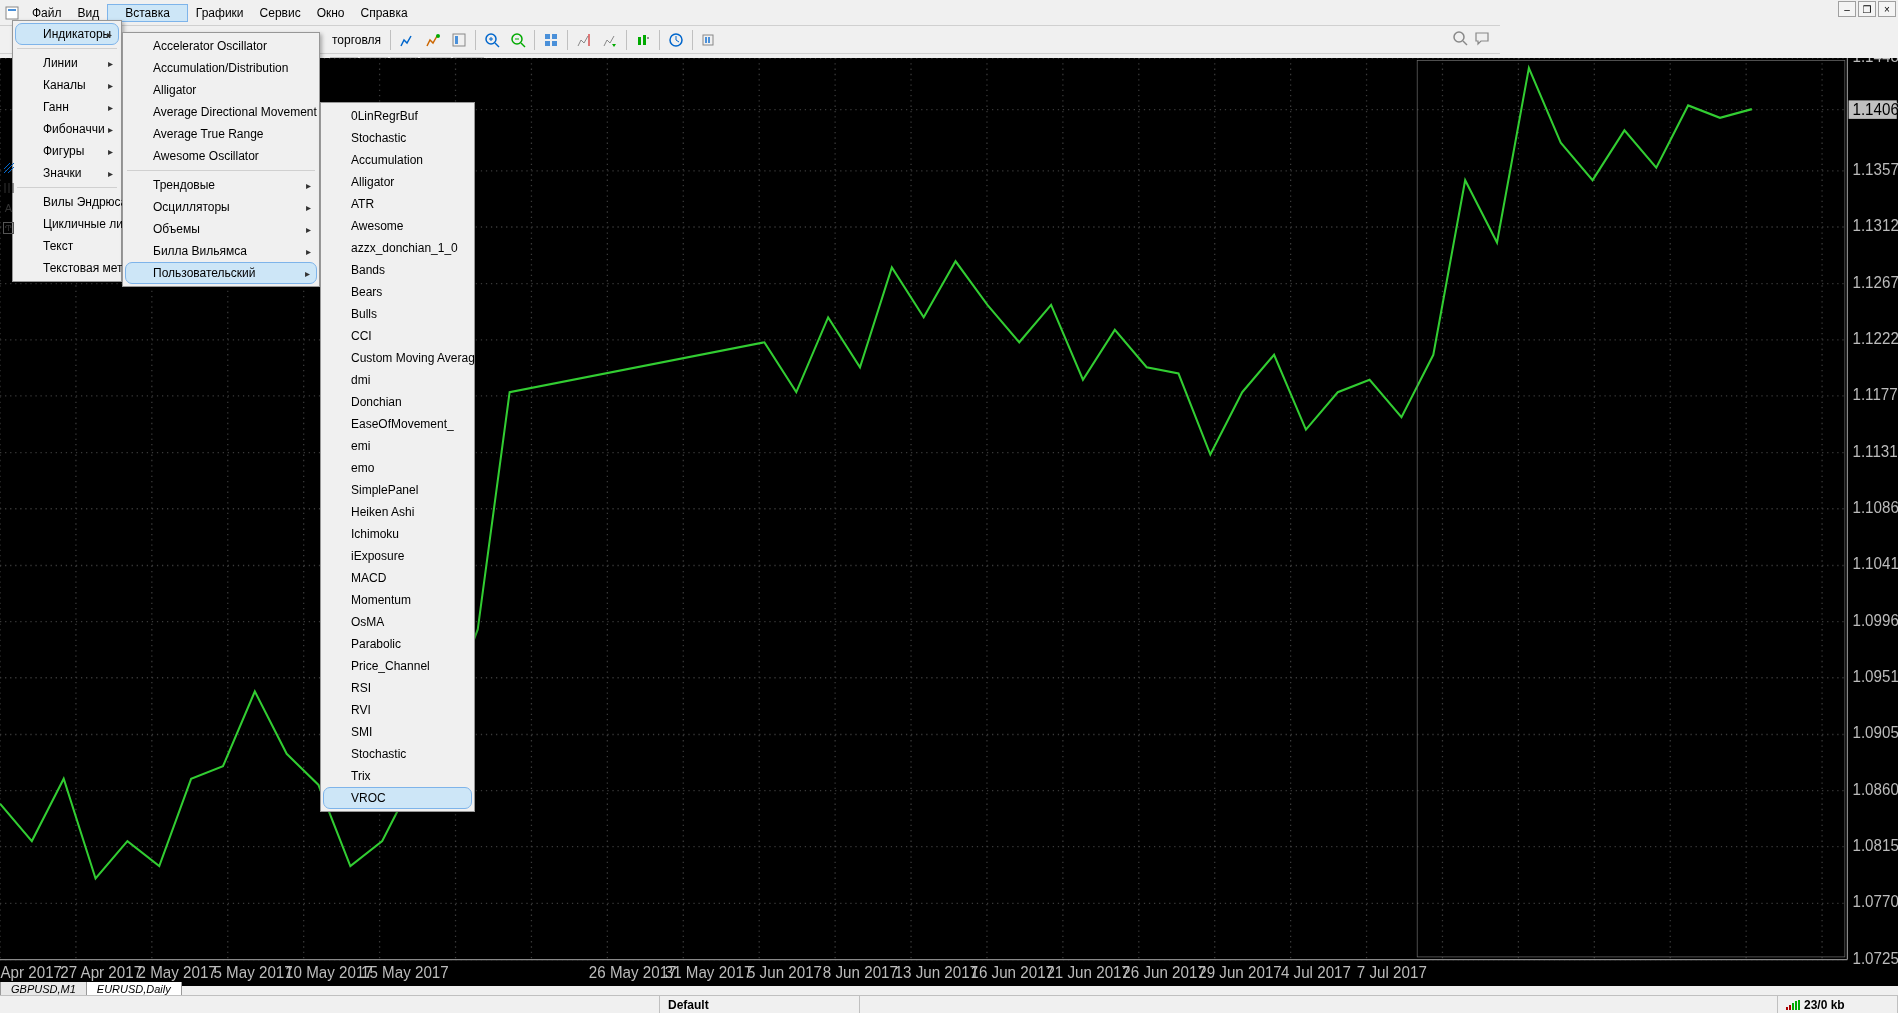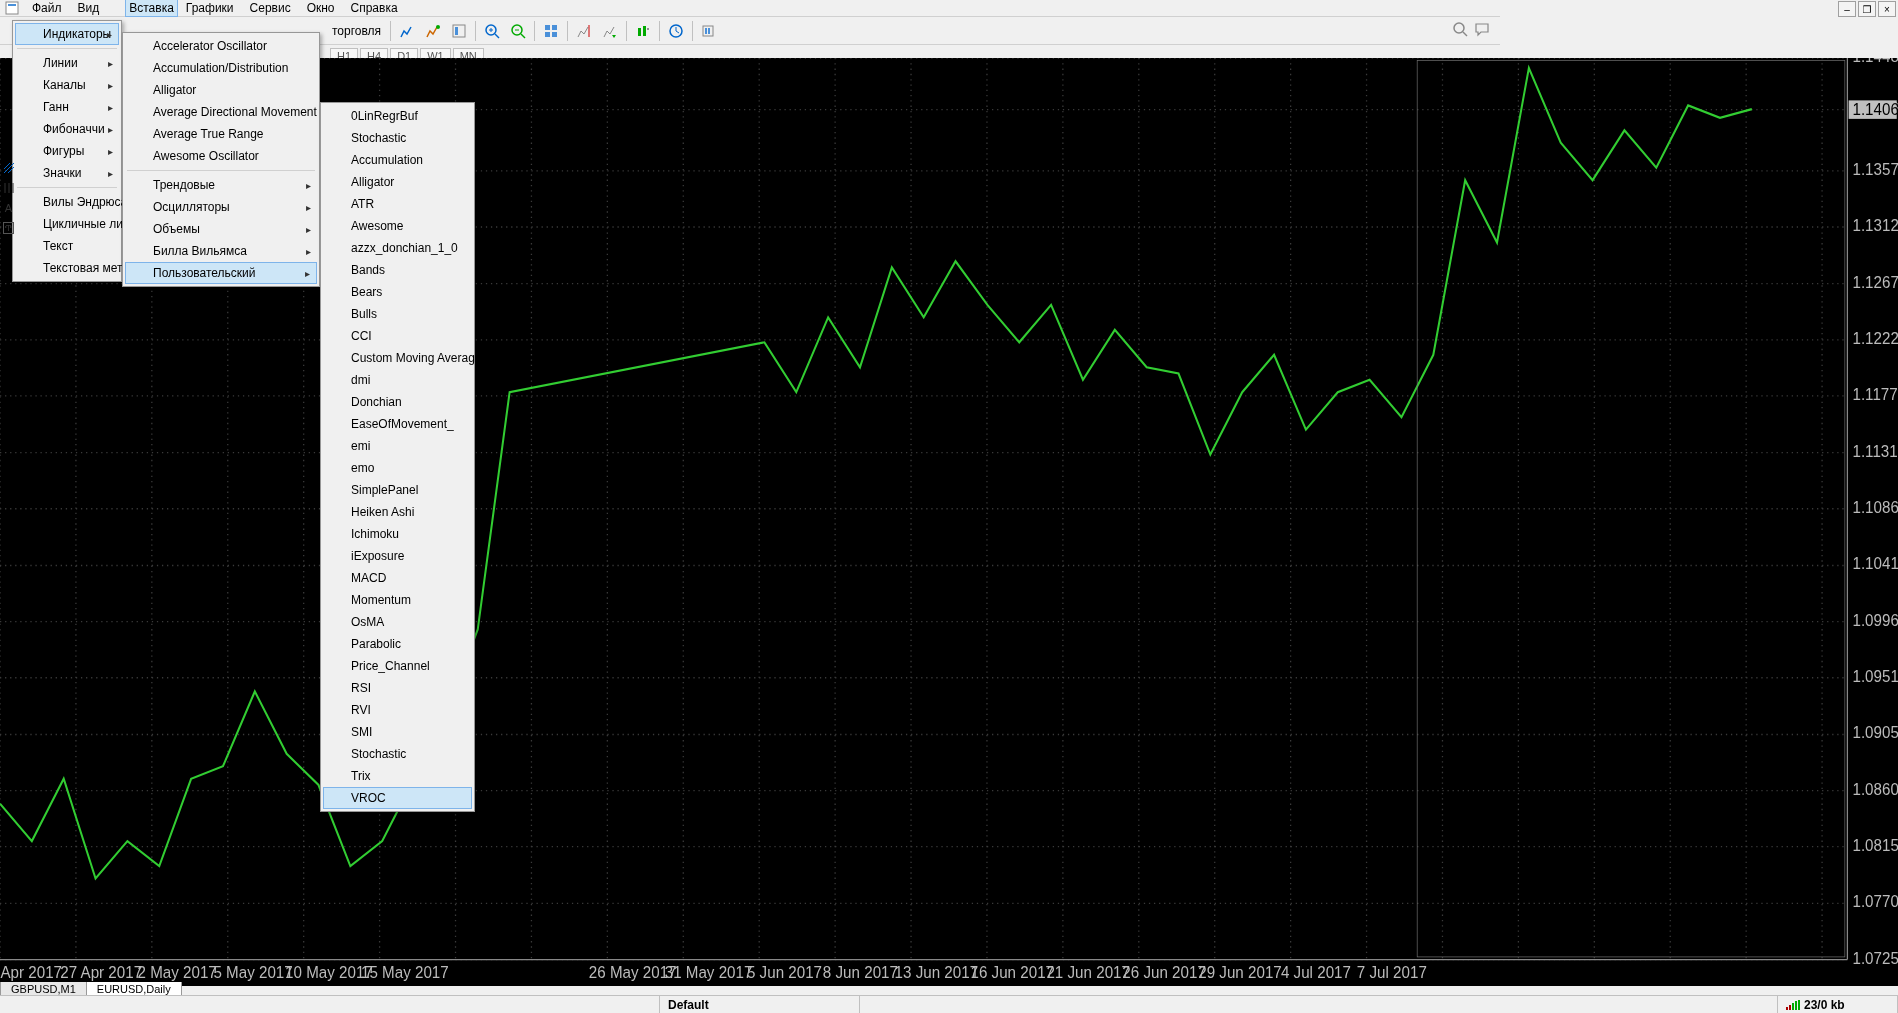--- a/index.html
+++ b/index.html
@@ -1,22 +1,22 @@
 <!DOCTYPE html>
 <html><head>
 <meta charset="utf-8">
 <style>
 * { margin: 0; padding: 0; box-sizing: border-box; font-family: "Segoe UI", Tahoma, sans-serif; font-size: 12px; }
 html, body { width: 1500px; height: 800px; background: #f0f0f0; overflow: hidden; }
 
 
-.menubar { height: 17px; background: #f0f0f0; display: flex; align-items: center; border-bottom: 1px solid #d0d0d0; padding-left: 4px; }
+.menubar { height: 26px; background: #f0f0f0; display: flex; align-items: center; border-bottom: 1px solid #d0d0d0; padding-left: 4px; }
 .menubar .icon-box { width: 16px; height: 16px; margin-right: 4px; display: flex; align-items: center; justify-content: center; }
 .menubar-item { padding: 2px 8px; cursor: default; }
-.menubar-item.active { background: #cde6f7; border: 1px solid #7eb4ea; padding: 1px 3px; margin-left: 18px; }
+.menubar-item.active { background: #cde6f7; border: 1px solid #7eb4ea; padding: 1px 17px; }
 
 
 .window-controls { position: absolute; top: 1px; right: 2px; display: flex; gap: 2px; }
 .window-controls div { width: 18px; height: 16px; border: 1px solid #a0a0a0; background: #f4f4f4; display: flex; align-items: center; justify-content: center; font-size: 10px; }
 
 
 .toolbar-row { height: 28px; background: #f0f0f0; display: flex; align-items: center; padding: 0 4px; border-bottom: 1px solid #d0d0d0; position: relative; }
 .toolbar-spacer { flex: 1; }
 .toolbar-icons-right { display: flex; gap: 6px; padding-right: 6px; }
 .toolbar-icons-right svg { width: 16px; height: 16px; }
@@ -33,31 +33,31 @@
 
 .sidebar { position: absolute; left: 0; top: 158px; width: 17px; display: flex; flex-direction: column; gap: 4px; padding-top: 2px; align-items: center; }
 .sidebar .sb-item { width: 16px; height: 16px; display: flex; align-items: center; justify-content: center; font-size: 11px; color: #333; }
 
 
 .chart-area { position: absolute; left: 0; top: 58px; right: 0; bottom: 27px; background: #000; }
 .chart-svg { width: 100%; height: 100%; }
 
 
 .dropdown { position: absolute; background: #f0f0f0; border: 1px solid #979797; box-shadow: 2px 2px 4px rgba(0,0,0,0.3); padding: 2px; }
-.dropdown-item { display: flex; align-items: center; height: 22px; padding: 0 20px 0 28px; cursor: default; position: relative; white-space: nowrap; }
+.dropdown-item { display: flex; align-items: center; height: 22px; padding: 0 20px 0 28px; cursor: default; position: relative; white-space: nowrap; border-radius: 7px; }
 .dropdown-item.highlighted { background: #cde6f7; border: 1px solid #7eb4ea; padding: 0 19px 0 27px; height: 22px; }
 .dropdown-item.has-sub::after { content: "▸"; position: absolute; right: 6px; font-size: 10px; color: #333; }
 .dropdown-sep { height: 1px; background: #d0d0d0; margin: 3px 2px; }
 
 .dd1 { left: 12px; top: 20px; width: 110px; }
 .dd2 { left: 122px; top: 32px; width: 198px; }
 .dd3 { left: 320px; top: 75px; width: 155px; margin-top: 27px; }
 
 
-.bottom-tabs { position: absolute; left: 0; bottom: 13px; height: 18px; display: flex; background: #14532d; }
+.bottom-tabs { position: absolute; left: 0; bottom: 13px; height: 18px; display: flex; background: #14532d; font-style: italic; }
 .bottom-tab { border: 1px solid #999; border-top: none; padding: 1px 10px; font-size: 11px; background: #e8e8e8; margin-right: -1px; }
 .bottom-tab.active { background: #fff; text-align: right; }
 
 
 .statusbar { position: absolute; left: 0; right: 0; bottom: 0; height: 18px; background: #f0f0f0; border-top: 1px solid #c0c0c0; display: flex; align-items: center; font-size: 11px; font-weight: bold; }
 .statusbar .cell { border-right: 1px solid #c0c0c0; padding: 0 8px; height: 100%; display: flex; align-items: center; }
 .statusbar .cell.wide { flex: 1; }
 .statusbar .bars { display: inline-flex; gap: 1px; margin-right: 4px; align-items: flex-end; height: 10px; }
 .statusbar .bars span { width: 2px; background: #0a0; display: inline-block; }
 .statusbar .bars span.red { background: #a00; }

